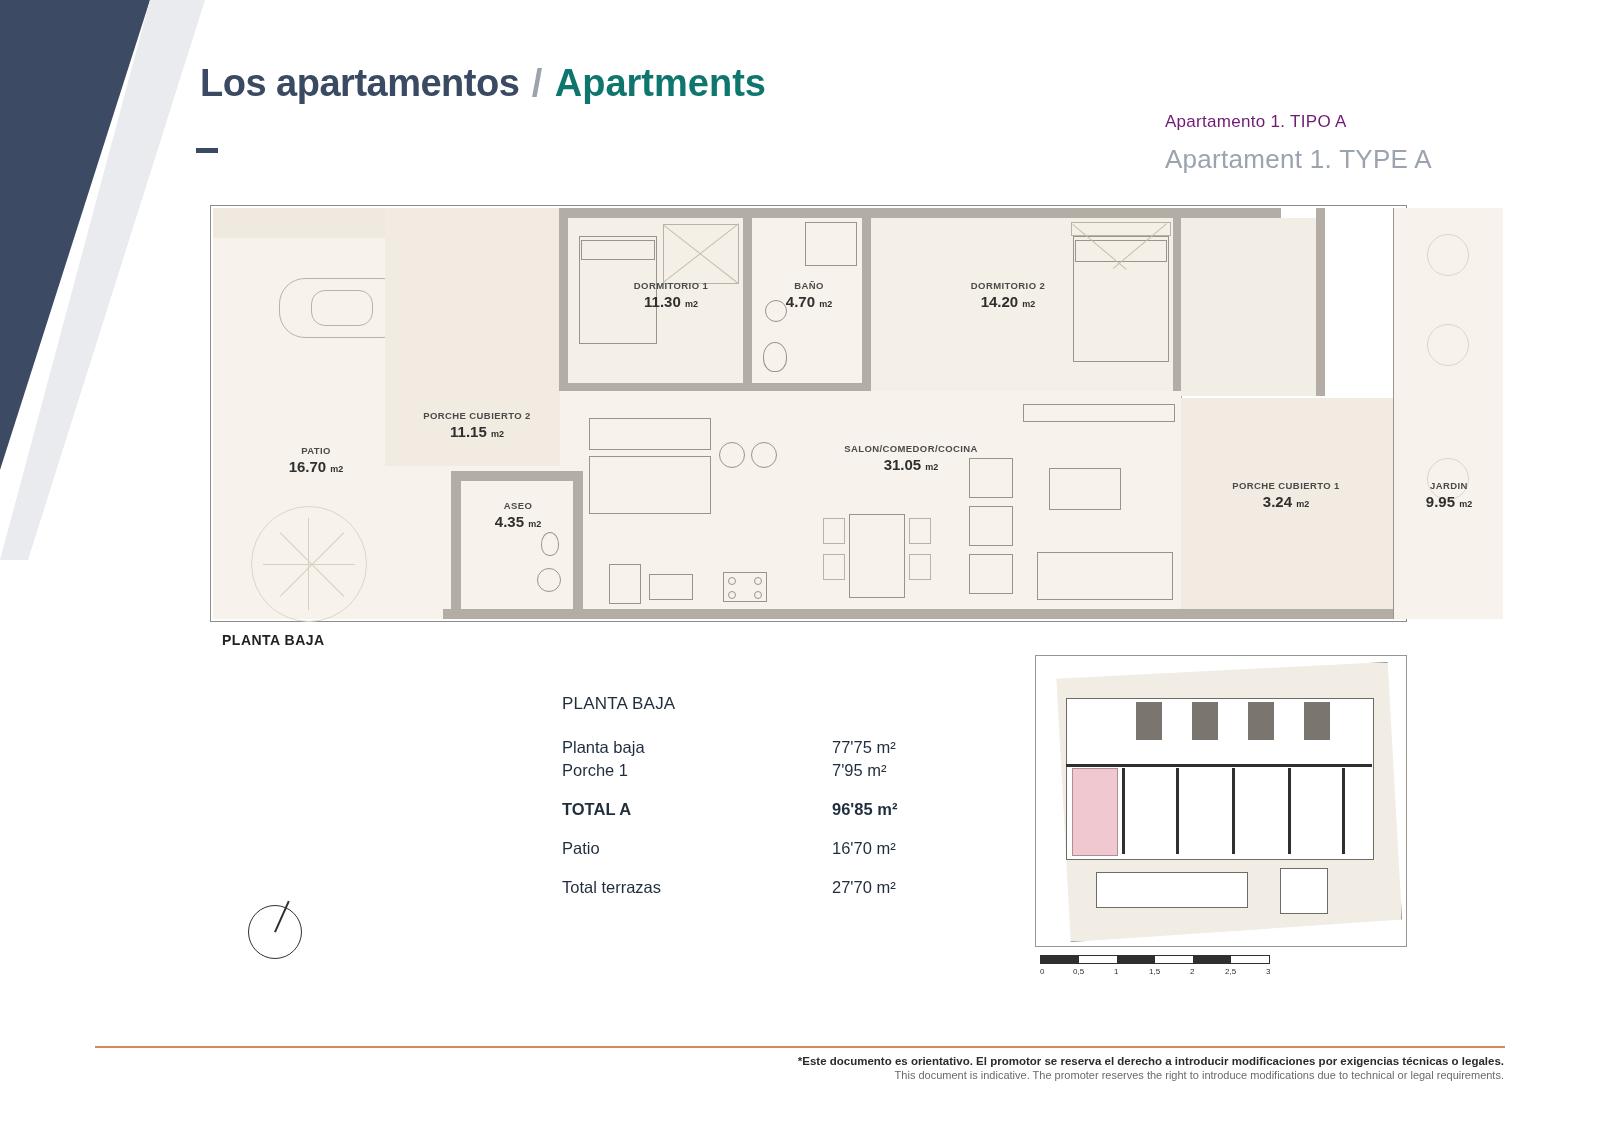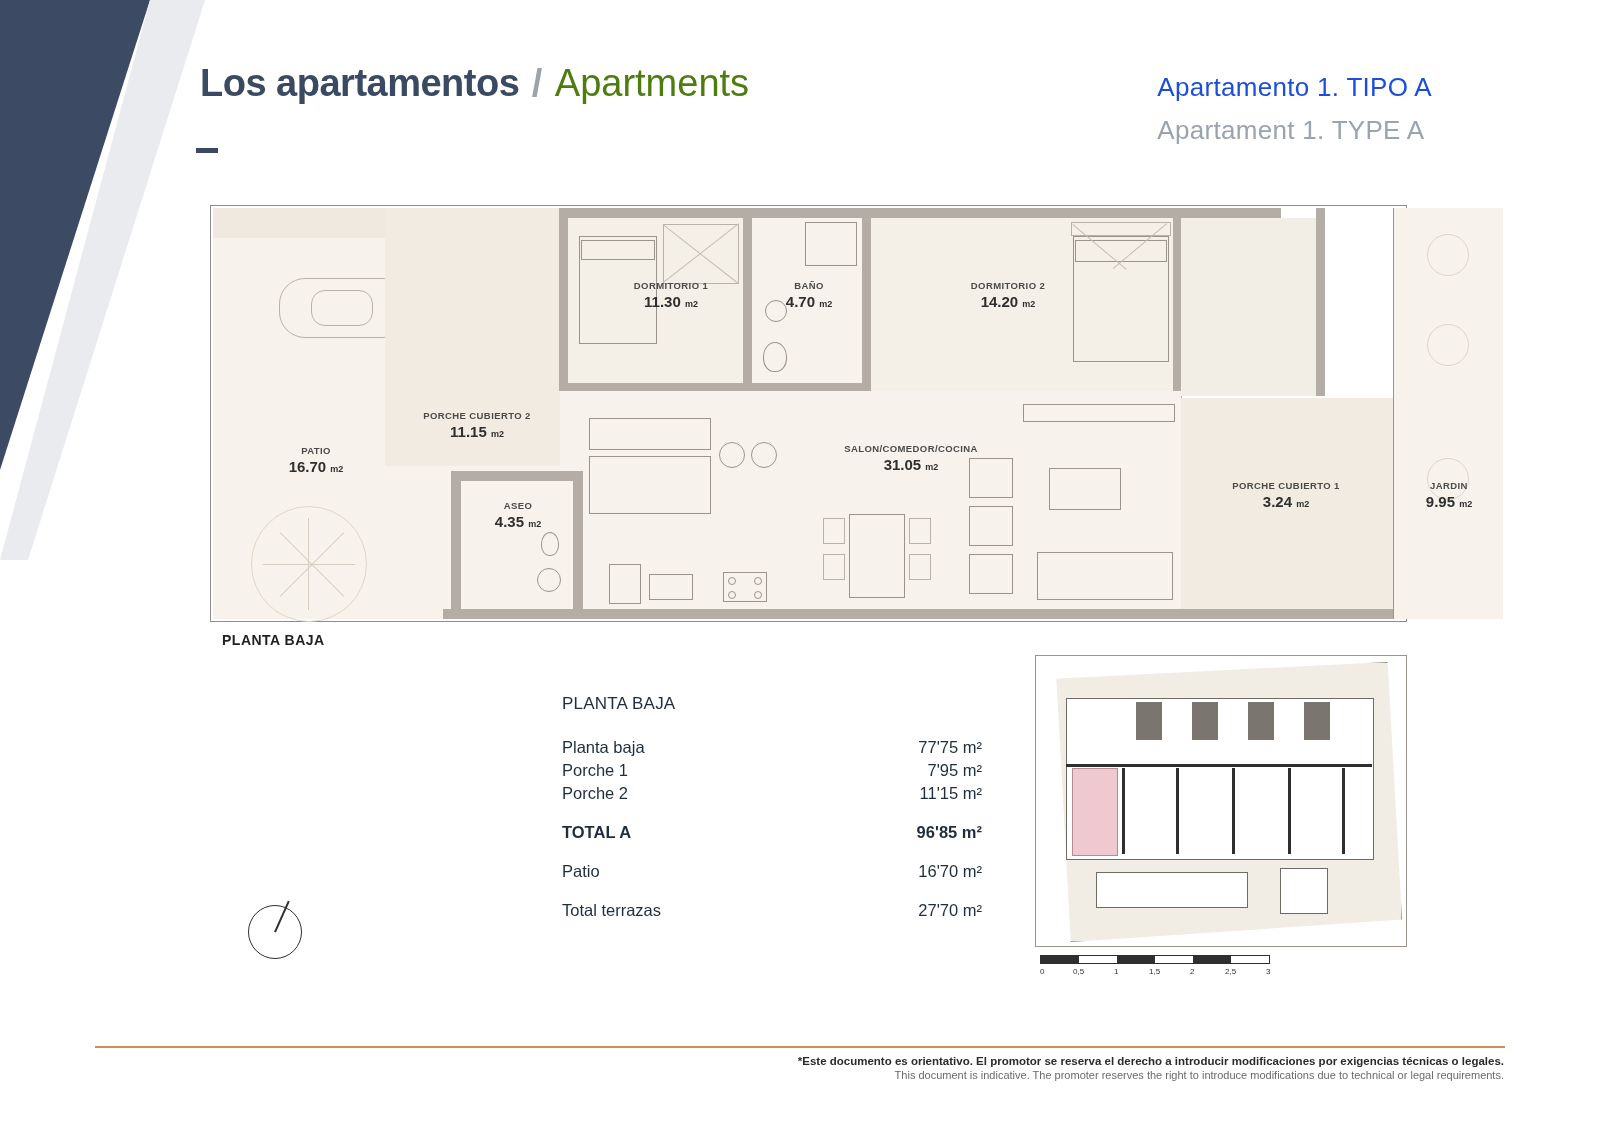--- a/index.html
+++ b/index.html
@@ -25,27 +25,27 @@
     clip-path:polygon(150px 0, 205px 0, 28px 560px, 0 560px);
   }
 
   
   .title-block{position:absolute;left:200px;top:62px;}
   .title-main{
     font-size:38px;font-weight:bold;color:#3a4a62;letter-spacing:-0.5px;
     display:inline-block;
   }
   .title-sep{font-size:38px;font-weight:bold;color:#9aa3ae;display:inline-block;margin:0 8px;}
-  .title-en{font-size:38px;color:#4d7c0f;display:inline-block;font-weight:normal;}
+  .title-en{font-size:38px;color:#0f766e;display:inline-block;font-weight:bold;}
   .title-dash{
     position:absolute;left:196px;top:148px;width:22px;height:5px;background:#3a4a62;
   }
 
   .apt-block{position:absolute;right:168px;top:72px;text-align:left;}
-  .apt-es{font-size:26px;color:#1d4ed8;letter-spacing:0.3px;}
+  .apt-es{font-size:17px;color:#701a75;letter-spacing:0.3px;margin-top:40px;}
   .apt-en{font-size:26px;color:#9aa3ae;letter-spacing:0.3px;margin-top:12px;}
 
   
   .plan{
     position:absolute;left:210px;top:205px;width:1195px;height:415px;
     border:1.5px solid #8d8d8d;
     background:#ffffff;
   }
   .wall{background:#b3ada6;}
 
@@ -70,21 +70,21 @@
   .planta-baja-cap{
     position:absolute;left:222px;top:632px;font-size:14px;font-weight:bold;color:#222;letter-spacing:.5px;
   }
 
   
   .areas{position:absolute;left:562px;top:668px;width:430px;}
   .areas .hd{font-size:17.5px;font-weight:bold;color:#1f2d3d;letter-spacing:.2px;}
   .areas .sub{font-size:17px;color:#1f2d3d;margin-top:26px;letter-spacing:.2px;}
   .areas table{border-collapse:collapse;margin-top:22px;width:420px;}
   .areas td{font-size:16.5px;color:#1f2d3d;padding:2px 0;}
-  .areas td.v{text-align:right;width:150px;}
+  .areas td.v{width:150px;}
   .areas tr.gap td{padding-top:18px;}
   .areas tr.bold td{font-weight:bold;}
 
   
   .keyplan{
     position:absolute;left:1035px;top:655px;width:370px;height:290px;
     border:1px solid #9a948d;background:#ffffff;
   }
   .kp-shape{position:absolute;background:#f1ece4;border:1px solid #9a948d;}
   .kp-unit{position:absolute;border:1px solid #6f6a64;background:#ffffff;}
@@ -270,24 +270,20 @@
     <div class="sub">PLANTA BAJA</div>
     <table>
       <tbody>
           <tr>
         <td>Planta baja</td>
         <td class="v">77'75 m²</td>
       </tr>
       <tr>
         <td>Porche 1</td>
         <td class="v">7'95 m²</td>
-      </tr>
-      <tr>
-        <td>Porche 2</td>
-        <td class="v">11'15 m²</td>
       </tr>
       <tr class="gap bold">
         <td>TOTAL A</td>
         <td class="v">96'85 m²</td>
       </tr>
       <tr class="gap">
         <td>Patio</td>
         <td class="v">16'70 m²</td>
       </tr>
       <tr class="gap">

